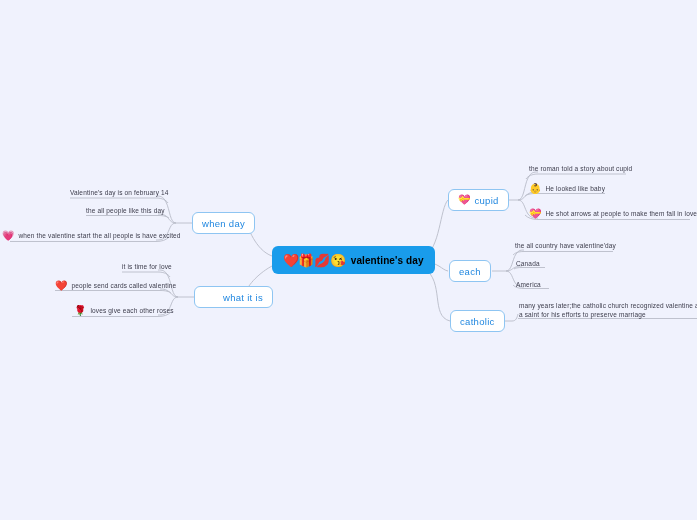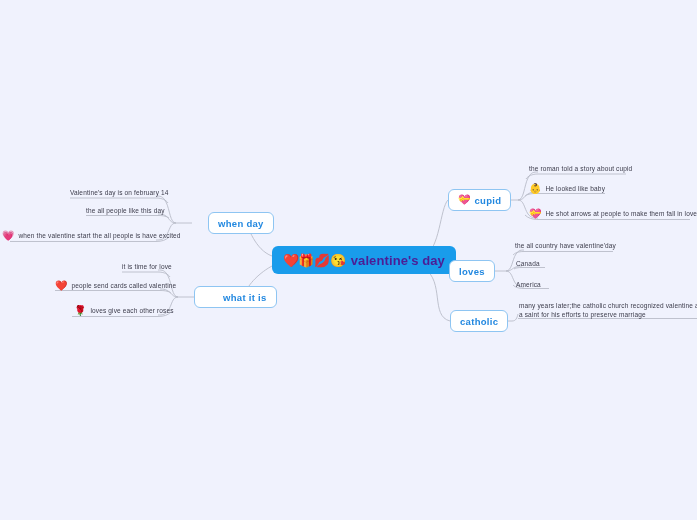--- a/index.html
+++ b/index.html
@@ -44,22 +44,22 @@
     border-radius: 6px;
     box-sizing: border-box;
     white-space: nowrap;
   }
   .central-node .emojis {
     font-size: 13px;
     line-height: 1;
     letter-spacing: -0.5px;
   }
   .central-node .ctitle {
-    color: #4c1d95;
-    font-size: 13px;
+    color: #000000;
+    font-size: 10px;
     font-weight: bold;
     letter-spacing: 0.1px;
   }
 
   
   .branch-node {
     position: absolute;
     height: 22px;
     display: flex;
     align-items: center;
@@ -67,21 +67,21 @@
     padding: 0 9px;
     background: #ffffff;
     border: 1.5px solid #8ec5f2;
     border-radius: 6px;
     box-sizing: border-box;
     white-space: nowrap;
   }
   .branch-node .blabel {
     color: #2288e0;
     font-size: 9.5px;
-    font-weight: bold;
+    font-weight: normal;
     letter-spacing: 0.3px;
   }
   .branch-node .bicon {
     font-size: 10px;
     line-height: 1;
   }
 
   
   .leaf {
     position: absolute;
@@ -159,21 +159,21 @@
       <path d="M494,321 L512,321 C516,321 517,318 518,314"></path>
       <path d="M697,318.5 L518,318.5"></path>
     </g>
   </svg>
 
   <div class="central-node">
     <span class="emojis">❤️🎁💋😘</span>
     <span class="ctitle">valentine's day</span>
   </div>
 
-  <div class="branch-node" style="left:192px; top:212px;margin-left:16px;">
+  <div class="branch-node" style="left:192px; top:212px;">
     <span class="blabel">when  day</span>
   </div>
   <div class="leaf" style="left:70px; top:189px;">
     <span class="ltext">Valentine's day is on february 14</span>
   </div>
   <div class="leaf" style="left:86px; top:207px;">
     <span class="ltext">the all people like this day</span>
   </div>
   <div class="leaf" style="left:2px; top:231px;">
     <span class="licon">💗</span>
@@ -205,21 +205,21 @@
   <div class="leaf" style="left:529px; top:184px;">
     <span class="licon">👶</span>
     <span class="ltext">He looked like baby</span>
   </div>
   <div class="leaf" style="left:529px; top:209px;">
     <span class="licon">💝</span>
     <span class="ltext">He shot arrows at people to make them fall in  love</span>
   </div>
 
   <div class="branch-node" style="left:449px; top:260px;">
-    <span class="blabel">loves</span>
+    <span class="blabel">each</span>
   </div>
   <div class="leaf" style="left:515px; top:242px;">
     <span class="ltext">the all country have valentine'day</span>
   </div>
   <div class="leaf" style="left:516px; top:260px;">
     <span class="ltext">Canada</span>
   </div>
   <div class="leaf" style="left:516px; top:281px;">
     <span class="ltext">America</span>
   </div>

